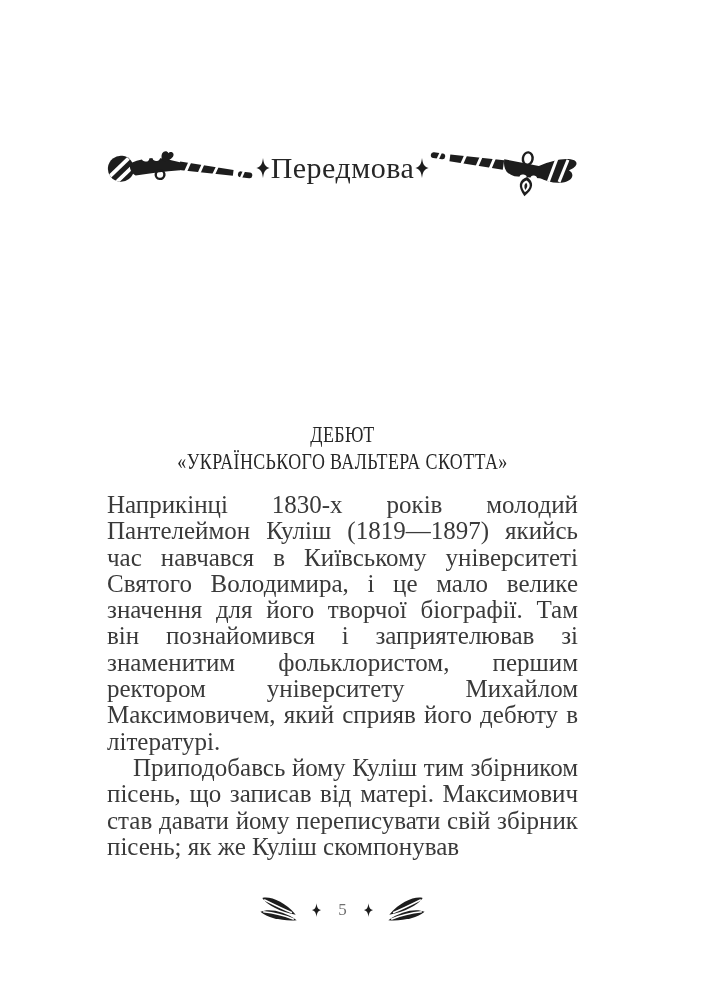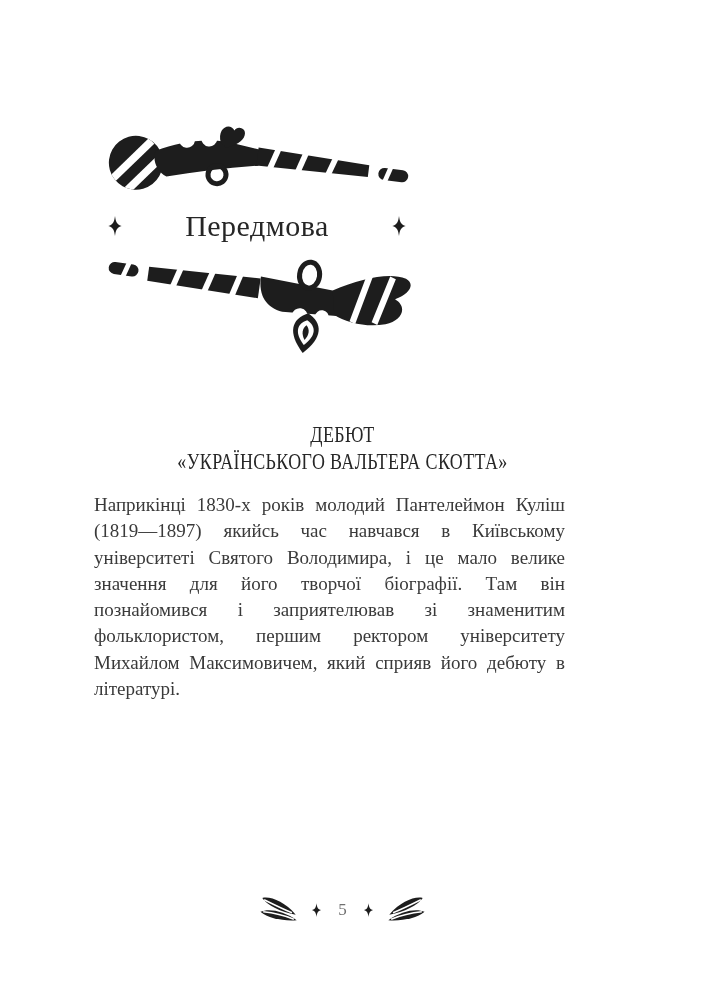--- a/index.html
+++ b/index.html
@@ -11,21 +11,21 @@
   }
   html,body{margin:0;padding:0;}
   body{width:728px;height:1000px;background:var(--bg);}
   .page{
     position:relative;width:728px;height:1000px;background:var(--bg);
     font-family:"Liberation Serif","DejaVu Serif",serif;overflow:hidden;
   }
   
   .ornament-header{
     position:absolute;left:107px;top:112px;width:471px;
-    display:flex;flex-direction:column;
+    display:flex;flex-direction:row;align-items:center;
   }
   .ornament-header svg{display:block;}
   .label-row{
     width:300px;height:36px;margin-top:2px;
     display:flex;align-items:center;justify-content:space-between;
   }
   .section-label{
     font-size:30px;line-height:36px;color:var(--title-ink);letter-spacing:.5px;
   }
   .pistol-bottom{margin-top:12px;}
@@ -37,22 +37,22 @@
   
   .chapter-title{
     position:absolute;left:107px;top:421px;width:471px;margin:0;
     text-align:center;font-weight:normal;color:var(--title-ink);
     font-size:23px;line-height:27px;letter-spacing:.5px;
     transform:scaleX(.78);transform-origin:50% 0;
   }
   .chapter-title span{display:block;}
   
   .body-text{
-    position:absolute;left:94px;top:492px;width:471px;
-    color:var(--ink);font-size:19px;line-height:26.3px;text-align:justify;
+    position:absolute;left:107px;top:492px;width:471px;
+    color:var(--ink);font-size:25px;line-height:26.3px;text-align:justify;
   }
   .body-text p{margin:0;text-indent:26px;}
   .body-text p.first{text-indent:0;}
   
   .page-footer{
     position:absolute;left:107px;top:897px;width:471px;
     display:flex;align-items:center;justify-content:center;gap:13px;
   }
   .page-footer svg{display:block;}
   .page-number{
@@ -124,20 +124,21 @@
     </svg>
   </header>
 
   <h1 class="chapter-title">
     <span>ДЕБЮТ</span>
     <span>«УКРАЇНСЬКОГО ВАЛЬТЕРА СКОТТА»</span>
   </h1>
 
   <main class="body-text">
     <p class="first">Наприкінці 1830-х років молодий Пантелеймон Куліш (1819—1897) якийсь час навчався в Київському університеті Святого Володимира, і це мало велике значення для його творчої біографії. Там він познайомився і заприятелював зі знаменитим фольклористом, першим ректором університету Михайлом Максимовичем, який сприяв його дебюту в літературі.</p>
+    <p>Приподобавсь йому Куліш тим збірником пісень, що записав від матері. Максимович став давати йому переписувати свій збірник пісень; як же Куліш скомпонував</p>
   </main>
 
   <footer class="page-footer">
     <svg width="38" height="26" viewBox="0 0 40 28" aria-hidden="true">
       <path class="ink" d="M 38,19 C 26,5 11,-1 2,1 C 7,9 22,16 38,19 Z"></path>
       <path class="paper-stroke" d="M 4,3 C 12,7 24,13 34,17" stroke-width="1.6"></path>
       <path class="ink" d="M 39,25 C 25,15 9,12 0,16 C 8,23 24,26 39,25 Z"></path>
       <path class="paper-stroke" d="M 3,16 C 13,17 26,20 36,24" stroke-width="1.6"></path>
     </svg>
     <svg width="11" height="14" viewBox="0 0 24 30" aria-hidden="true">

